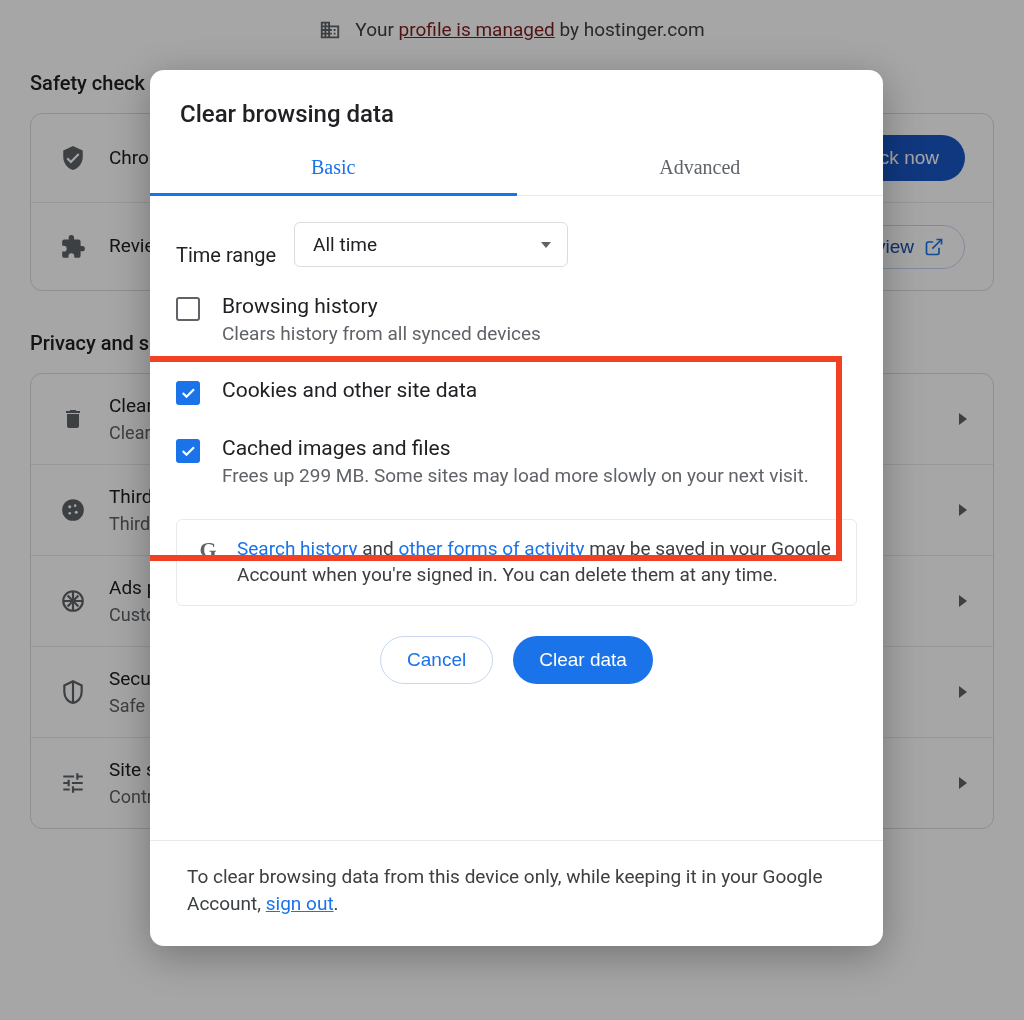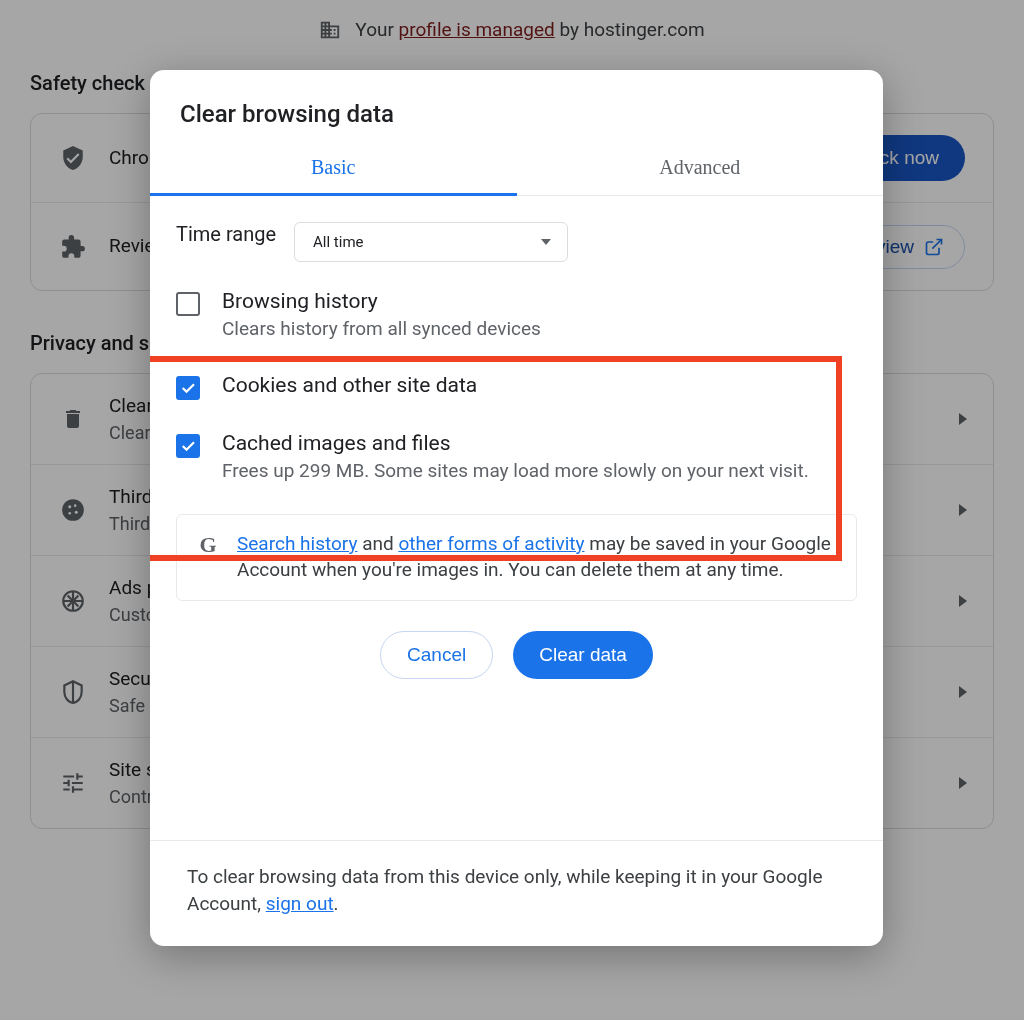--- a/index.html
+++ b/index.html
@@ -112,26 +112,26 @@
   }
   .tab.active { color: #1a73e8; font-weight: 500; }
   .tab.active::after {
     content: "";
     position: absolute; left: 0; right: 0; bottom: -1px;
     height: 3px; background: #1a73e8;
   }
 
   .dialog-body { padding: 14px 26px 0; flex: 1; position: relative; }
 
-  .time-row { display: flex; align-items: flex-start; gap: 18px; padding: 12px 0 20px; }
+  .time-row { display: flex; align-items: flex-end; gap: 18px; padding: 12px 0 20px; }
   .time-label { font-size: 20px; color: #202124; }
   .select {
     border: 1px solid #dadce0; border-radius: 6px;
     padding: 10px 44px 10px 18px;
-    font-size: 15px; color: #202124;
+    font-size: 19px; color: #202124;
     min-width: 274px;
     position: relative; background: #fff;
     cursor: pointer;
   }
   .select .caret {
     position: absolute; right: 16px; top: 50%; transform: translateY(-50%);
     width: 0; height: 0;
     border-left: 5px solid transparent;
     border-right: 5px solid transparent;
     border-top: 6px solid #5f6368;
@@ -366,21 +366,21 @@
         <div class="opt-title">Cached images and files</div>
         <div class="opt-sub">Frees up 299 MB. Some sites may load more slowly on your next visit.</div>
       </div>
     </div>
 
     <div class="highlight-box" style="left:-11px; top:160px; width:703px; height:205px;"></div>
 
     <div class="info-box">
       <span class="g-logo">G</span>
       <span>
-        <a href="#">Search history</a><span> and </span><a href="#">other forms of activity</a><span> may be saved in your Google Account when you're images in. You can delete them at any time.</span>
+        <a href="#">Search history</a><span> and </span><a href="#">other forms of activity</a><span> may be saved in your Google Account when you're signed in. You can delete them at any time.</span>
       </span>
     </div>
 
     <div class="actions">
       <button class="btn btn-outline">Cancel</button>
       <button class="btn btn-primary">Clear data</button>
     </div>
 
   </div>
 

